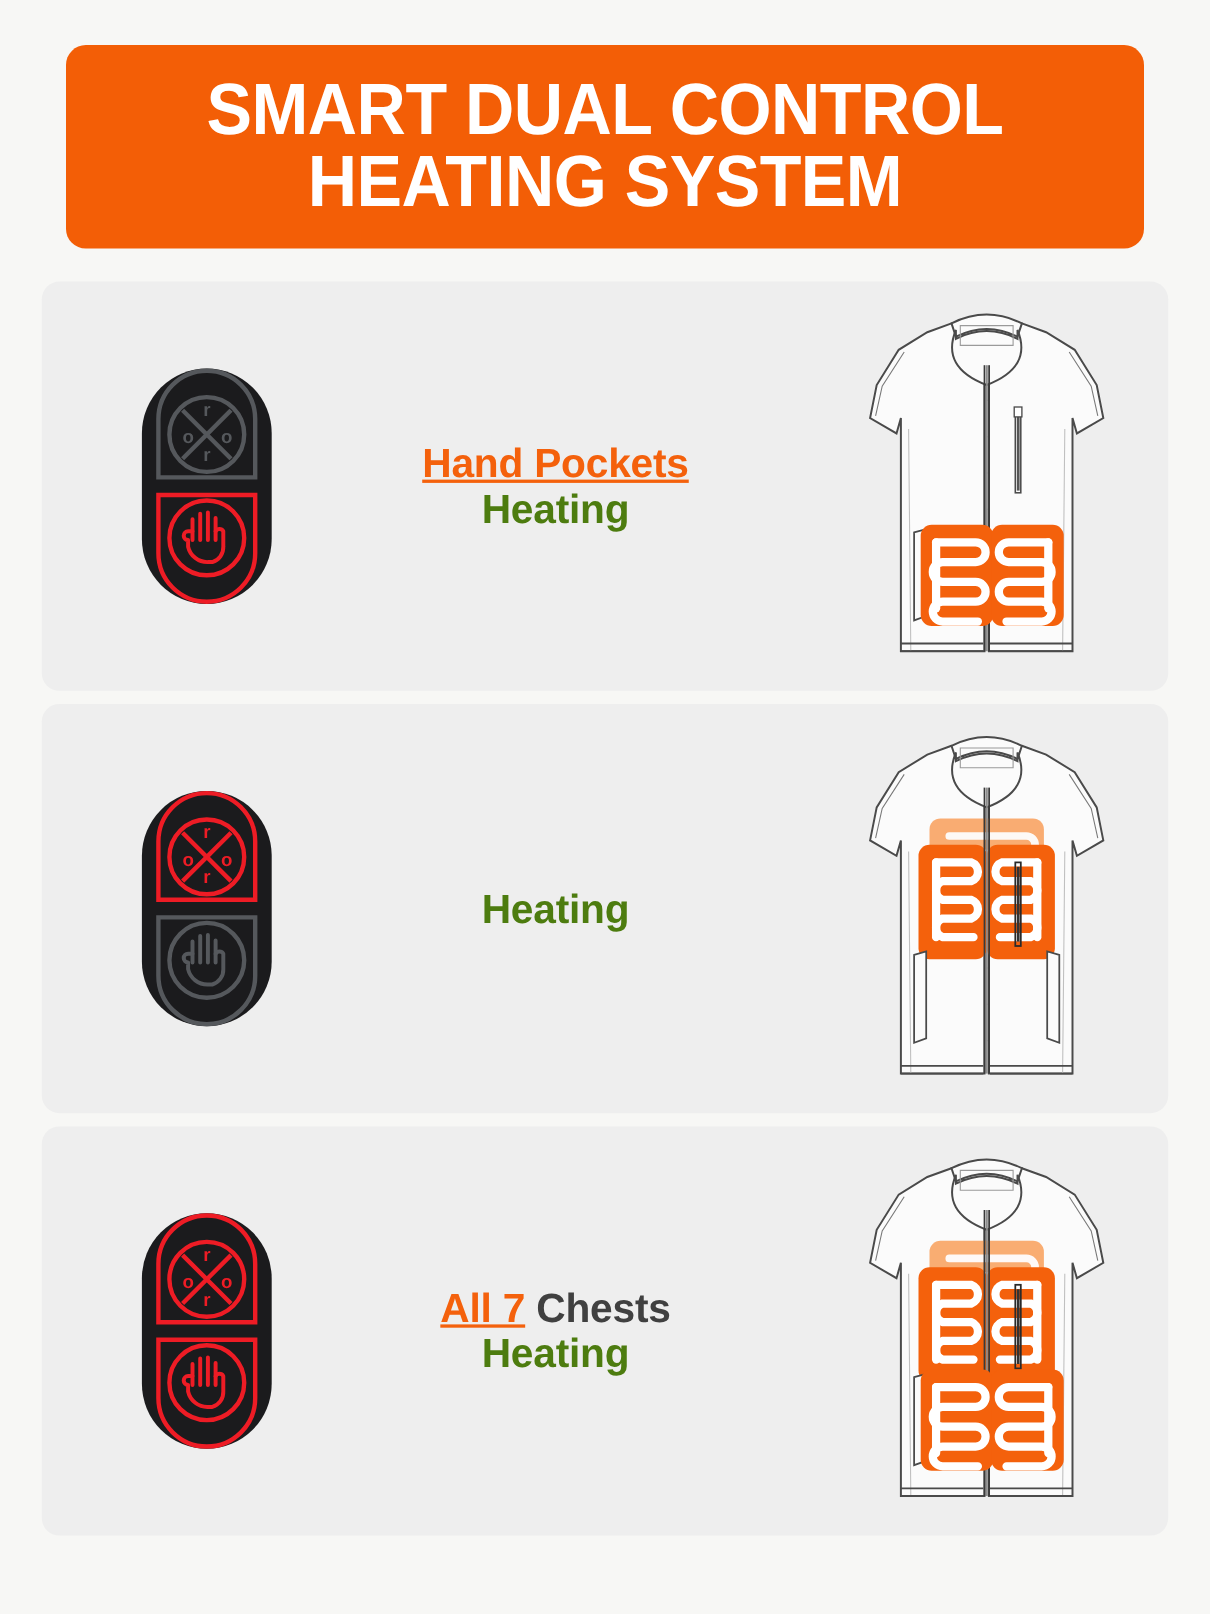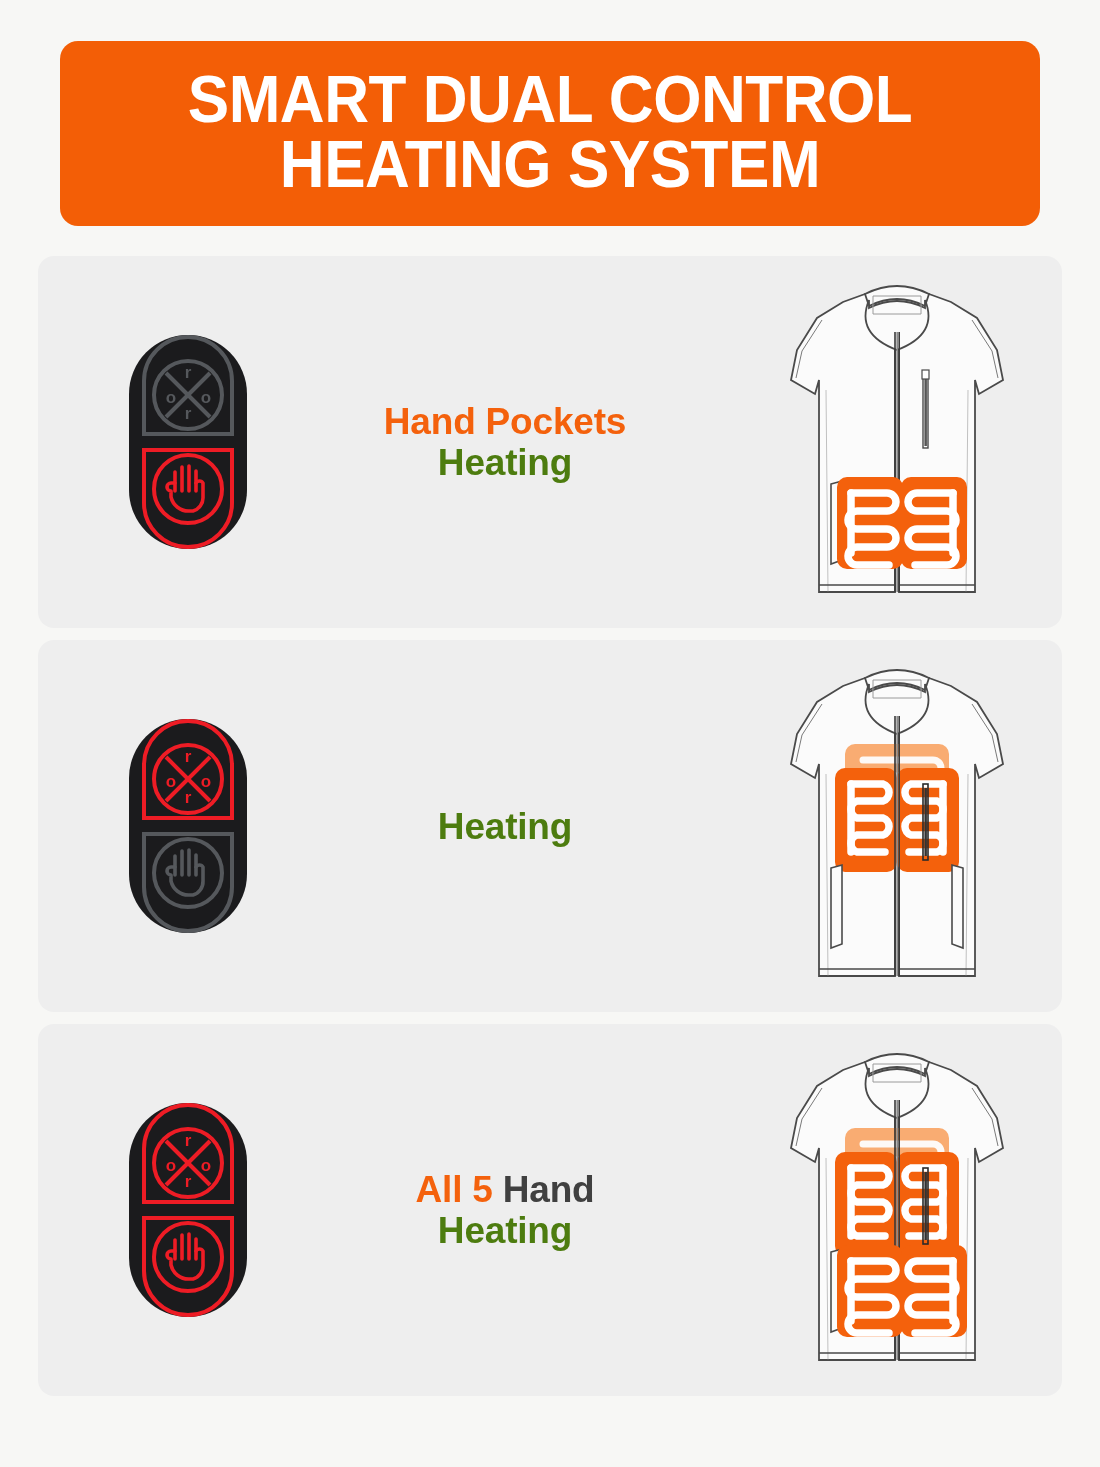--- a/index.html
+++ b/index.html
@@ -75,21 +75,21 @@
     white-space: nowrap;
     letter-spacing: -0.2px;
   }
   .label-bottom {
     font-size: 37px;
     font-weight: 700;
     line-height: 1.12;
     color: #4d7c0f;
     letter-spacing: -0.2px;
   }
-  .hl { color: #f4610c; }
+  .hl { color: #f4610c; text-decoration: underline; }
   .dk { color: #404040; }
 
   .vest-wrap {
     width: 330px;
     flex: none;
     display: flex;
     justify-content: center;
     align-items: center;
   }
 </style>
@@ -324,21 +324,21 @@
             <circle cx="65" cy="156" r="34" fill="none" stroke="#ee1c25" stroke-width="4"></circle>
             <g fill="none" stroke="#ee1c25" stroke-width="3.6" stroke-linecap="round" stroke-linejoin="round">
               <path d="M52 158 L52 139 M59 158 L59 134 M66 158 L66 133 M73 158 L73 138"></path>
               <path d="M52 150 L48 150 A4 4 0 0 0 48 158 L48 164 A18 18 0 0 0 66 178 L70 178 A14 14 0 0 0 80 164 L80 150 A4 4 0 0 0 73 150"></path>
             </g>
           </g>
         </svg>
       </div>
 
       <div class="label-wrap">
-        <div class="label-top"><span class="hl">All 5</span><span class="dk"> Hand</span></div>
+        <div class="label-top"><span class="hl">All 7</span><span class="dk"> Chests</span></div>
         <div class="label-bottom">Heating</div>
       </div>
 
       <div class="vest-wrap">
         <svg width="300" height="340" viewBox="0 0 300 340">
           <defs>
             <clipPath id="body3">
                 <path d="M72 64 L72 320 L228 320 L228 64 Z"></path>
               </clipPath>
           </defs>

